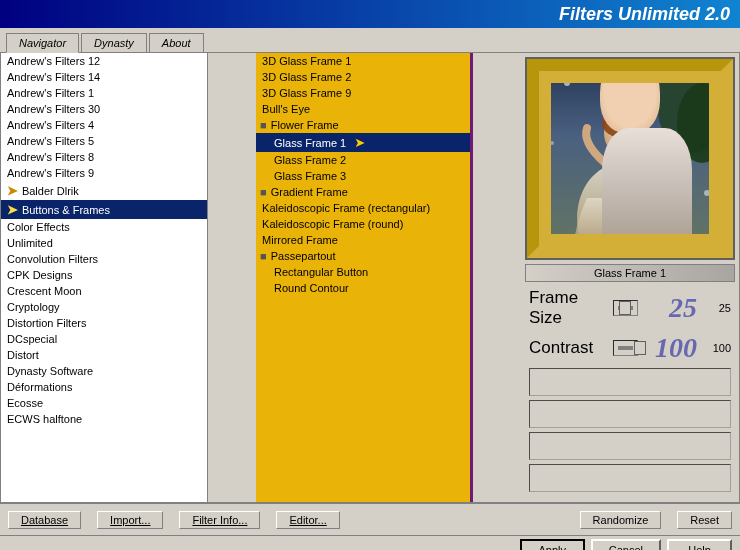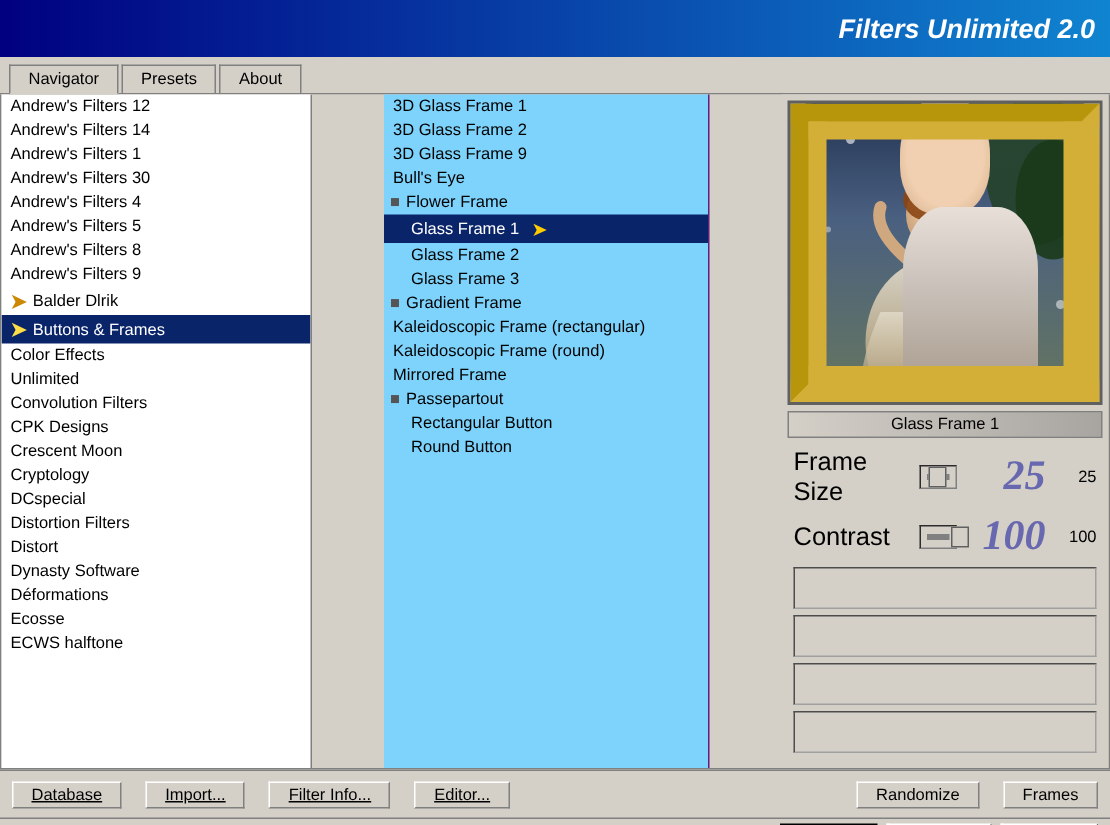--- a/index.html
+++ b/index.html
@@ -9,21 +9,21 @@
       background: #d4d0c8;
       width: 740px;
       height: 550px;
       overflow: hidden;
       user-select: none;
     }
 
     
     #title-bar {
       background: linear-gradient(to right, #000080, #1084d0);
-      height: 38px;
+      height: 28px;
       display: flex;
       align-items: center;
       padding: 12px 10px;
     }
     #title-text {
       color: #fff;
       font-style: italic;
       font-weight: bold;
       font-size: 18px;
       margin-left: auto;
@@ -38,20 +38,21 @@
       border-bottom: 1px solid #808080;
     }
     .tab {
       background: #d4d0c8;
       border: 1px solid #808080;
       border-bottom: none;
       padding: 3px 12px;
       cursor: pointer;
       font-size: 11px;
       margin-right: 2px;
+      font-style: italic;
     }
     .tab.active {
       background: #d4d0c8;
       border-bottom: 1px solid #d4d0c8;
       z-index: 1;
       position: relative;
       top: 1px;
     }
 
     
@@ -83,22 +84,22 @@
       gap: 4px;
     }
     .category-item.selected {
       background: #0a246a;
       color: #fff;
     }
 
     
     #middle-panel {
       width: 220px;
-      background: #7dd3fc;
-      border-right: 1px solid #701a75;
+      background: #eab308;
+      border-right: 3px solid #701a75;
       overflow-y: auto;
     }
     .filter-item {
       padding: 2px 6px;
       cursor: pointer;
       font-size: 11px;
       white-space: nowrap;
       display: flex;
       align-items: center;
       gap: 4px;
@@ -314,21 +315,21 @@
   </style>
 </head>
 <body>
 
 <div id="title-bar">
   <span id="title-text">Filters Unlimited 2.0</span>
 </div>
 
 <div id="tab-bar">
   <div class="tab active">Navigator</div>
-  <div class="tab">Presets</div>
+  <div class="tab">Dynasty</div>
   <div class="tab">About</div>
 </div>
 
 <div id="main-content">
 
   <div id="left-panel">
     <div class="category-item">Andrew's Filters 12</div>
     <div class="category-item">Andrew's Filters 14</div>
     <div class="category-item">Andrew's Filters 1</div>
     <div class="category-item">Andrew's Filters 30</div>
@@ -343,22 +344,22 @@
     <div class="category-item selected">
       <span style="color:#ffdd44;font-weight:bold;font-size:13px;">➤</span>
       Buttons &amp; Frames
     </div>
     <div class="category-item">Color Effects</div>
     <div class="category-item">Unlimited</div>
     <div class="category-item">Convolution Filters</div>
     <div class="category-item">CPK Designs</div>
     <div class="category-item">Crescent Moon</div>
     <div class="category-item">Cryptology</div>
+    <div class="category-item">Distortion Filters</div>
     <div class="category-item">DCspecial</div>
-    <div class="category-item">Distortion Filters</div>
     <div class="category-item">Distort</div>
     <div class="category-item">Dynasty Software</div>
     <div class="category-item">Déformations</div>
     <div class="category-item">Ecosse</div>
     <div class="category-item">ECWS halftone</div>
   </div>
 
   <div id="middle-panel">
     <div class="filter-item">3D Glass Frame 1</div>
     <div class="filter-item">3D Glass Frame 2</div>
@@ -379,21 +380,21 @@
       Gradient Frame
     </div>
     <div class="filter-item">Kaleidoscopic Frame (rectangular)</div>
     <div class="filter-item">Kaleidoscopic Frame (round)</div>
     <div class="filter-item">Mirrored Frame</div>
     <div class="filter-item section-header">
       <span style="color:#555;">■</span>
       Passepartout
     </div>
     <div class="filter-item indented">Rectangular Button</div>
-    <div class="filter-item indented">Round Button</div>
+    <div class="filter-item indented">Round Contour</div>
   </div>
 
   <div id="right-panel">
 
     <div id="preview-image">
       <div id="preview-frame"></div>
 
       <div id="preview-figure">
         <svg width="186" height="231" viewBox="0 0 186 231" xmlns="http://www.w3.org/2000/svg">
 
@@ -483,21 +484,21 @@
   </div>
 </div>
 
 <div id="bottom-toolbar">
   <button class="toolbar-btn">Database</button>
   <button class="toolbar-btn">Import...</button>
   <button class="toolbar-btn">Filter Info...</button>
   <button class="toolbar-btn">Editor...</button>
   <div style="flex:1;"></div>
   <button class="toolbar-btn" style="text-decoration:none;">Randomize</button>
-  <button class="toolbar-btn" style="text-decoration:none;">Frames</button>
+  <button class="toolbar-btn" style="text-decoration:none;">Reset</button>
 </div>
 
 <div id="status-bar">
 
   <div id="action-buttons">
     <button class="action-btn primary">Apply</button>
     <button class="action-btn">Cancel</button>
     <button class="action-btn">Help</button>
   </div>
 </div>

